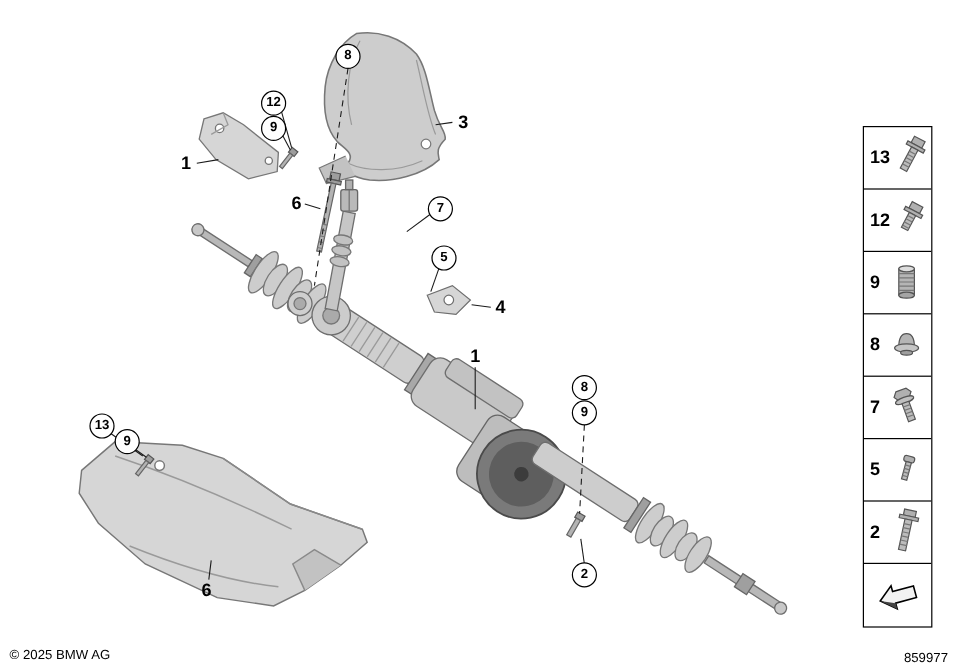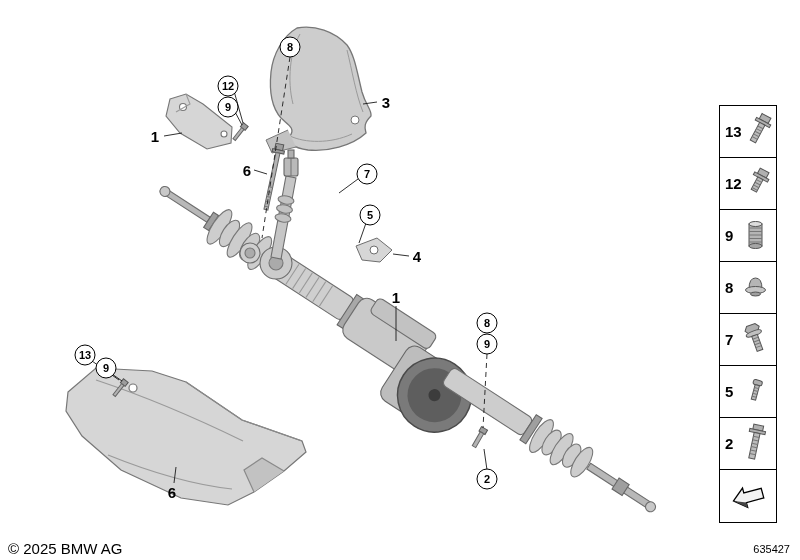--- a/index.html
+++ b/index.html
@@ -8,21 +8,21 @@
   .page{position:absolute;inset:0;background:#fff}
   svg.drawing{position:absolute;left:0;top:0}
   .co{position:absolute;transform:translate(-50%,-50%);font-weight:bold;color:#000;z-index:5;line-height:1}
   .co.circle{width:21px;height:21px;border:1.5px solid #000;border-radius:50%;background:#fff;display:flex;align-items:center;justify-content:center;font-size:11px}
   .co.plain{font-size:15px}
   .legend{position:absolute;left:719px;top:105px;width:58px;border:1px solid #000;background:#fff;z-index:4}
   .legend-row{height:52px;border-bottom:1px solid #000;display:flex;align-items:center;justify-content:space-between;padding:2px 3px 2px 5px}
   .legend-row:last-child{border-bottom:none}
   .legend-label{font-size:15px;font-weight:bold;color:#000}
   .footer-cell{justify-content:center}
-  .copyright{position:absolute;left:8px;top:540px;font-size:15px;color:#000;z-index:4}
+  .copyright{position:absolute;left:8px;top:540px;font-size:11px;color:#000;z-index:4}
   .diagram-number{position:absolute;right:10px;top:543px;font-size:11px;color:#000;z-index:4}
 </style>
 </head>
 <body>
 
 <div class="page">
 
   <svg class="drawing" width="800" height="560" viewBox="0 0 800 560">
 
     <g stroke-width="1.2">
@@ -256,15 +256,15 @@
         <g transform="rotate(-15 18 21)">
           <polygon points="3,21 15,11 15,16 33,16 33,26 15,26 15,31" fill="#f2f2f2" stroke="#000" stroke-width="1.3"></polygon>
           <polygon points="3,21 15,26 15,31" fill="#444"></polygon>
         </g>
       </svg>
     </div>
 
   </div>
 
   <div class="copyright">© 2025 BMW AG</div>
-  <div class="diagram-number">635427</div>
+  <div class="diagram-number">859977</div>
 
 </div>
 
 </body></html>

